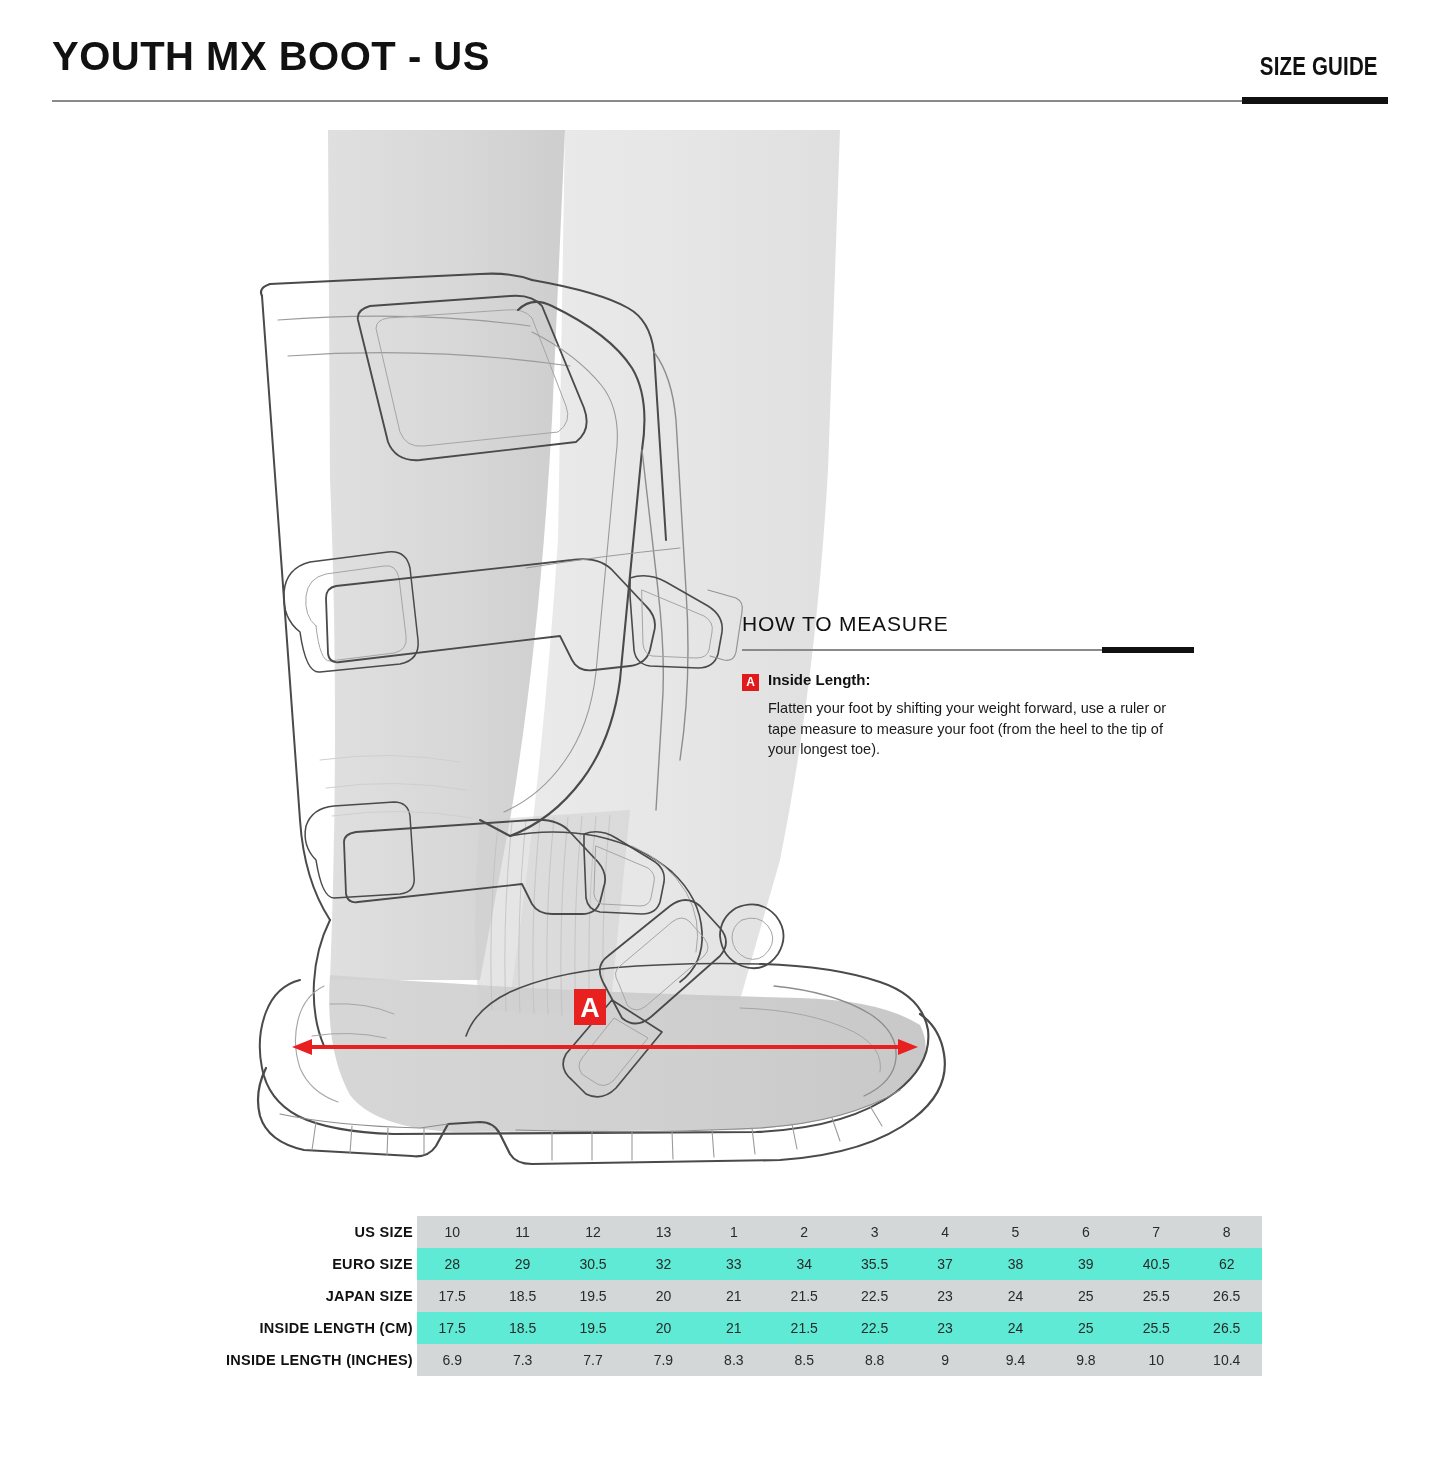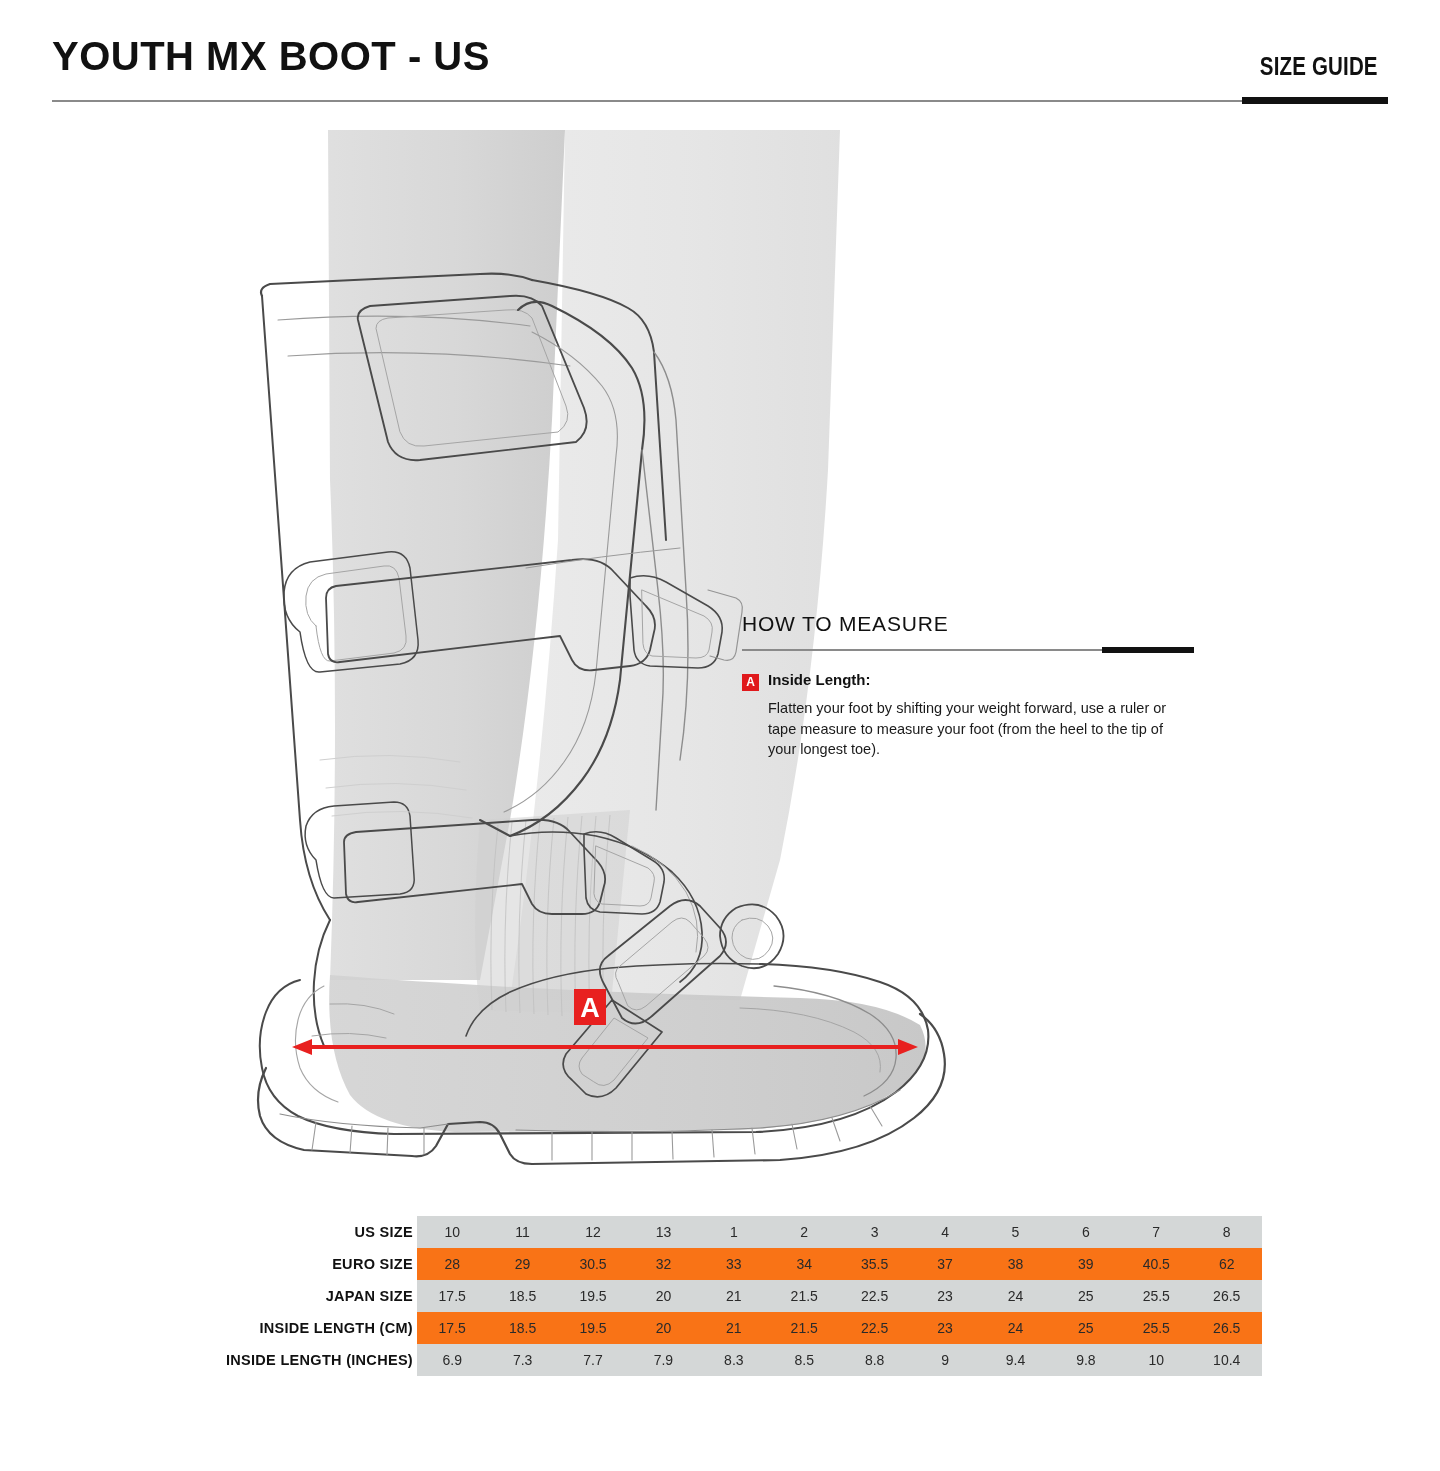--- a/index.html
+++ b/index.html
@@ -157,21 +157,21 @@
     background: #ffffff;
     white-space: nowrap;
   }
   #size-table td {
     text-align: center;
     font-size: 14px;
     font-weight: 400;
     color: #2a2a2a;
   }
   tr.shaded td { background: #d4d7d7; }
-  tr.plain td  { background: #f97316; }
+  tr.plain td  { background: #5eead4; }
 </style>
 </head>
 <body>
 
 <div id="header">
   <div id="page-title">YOUTH MX BOOT - US</div>
   <div id="size-guide-label">SIZE GUIDE</div>
   <div id="header-rule"></div>
   <div id="header-rule-accent"></div>
 </div>

